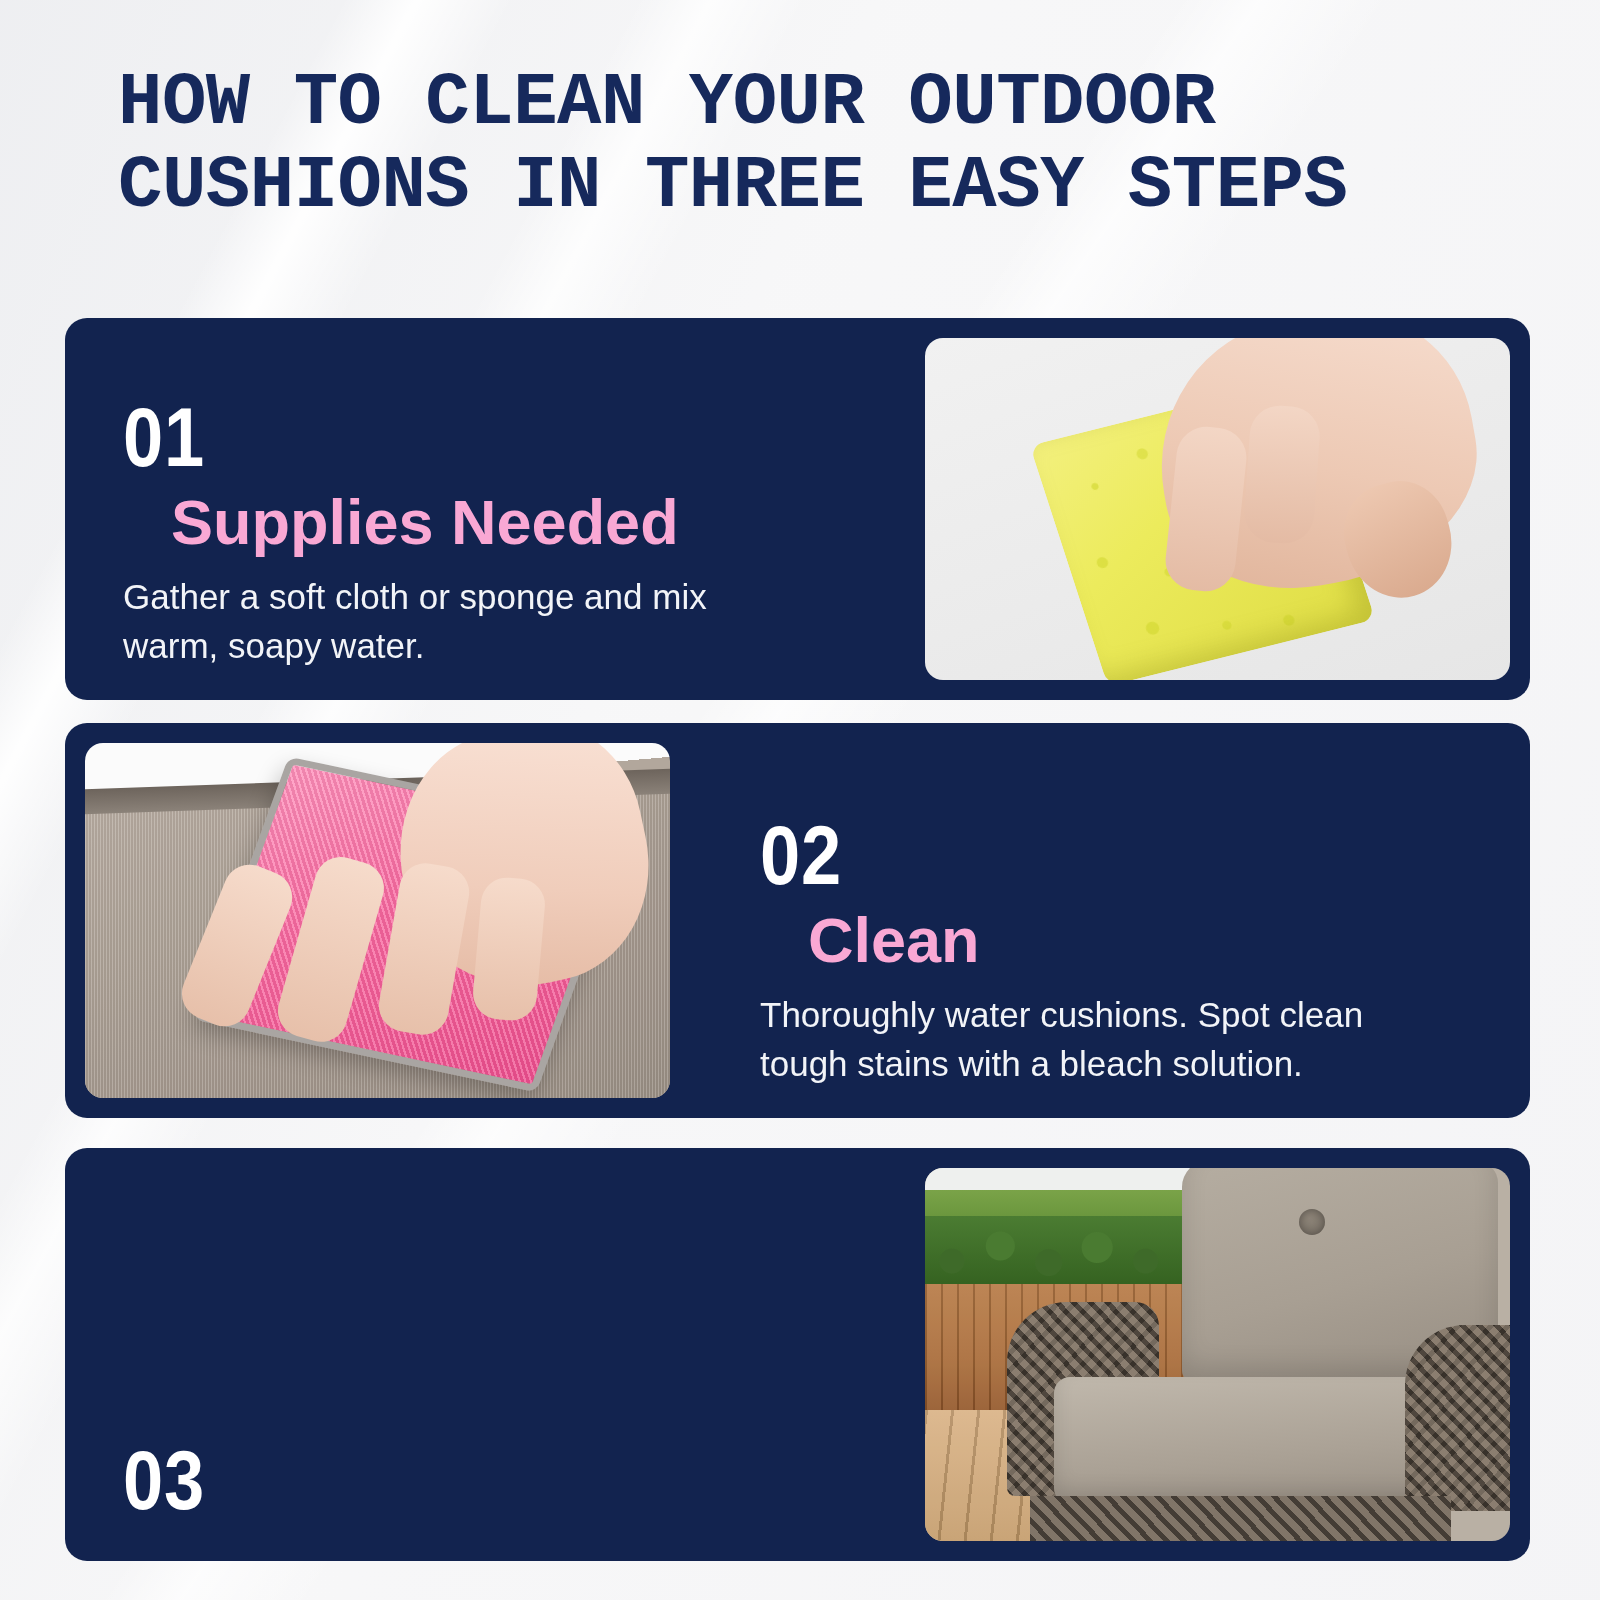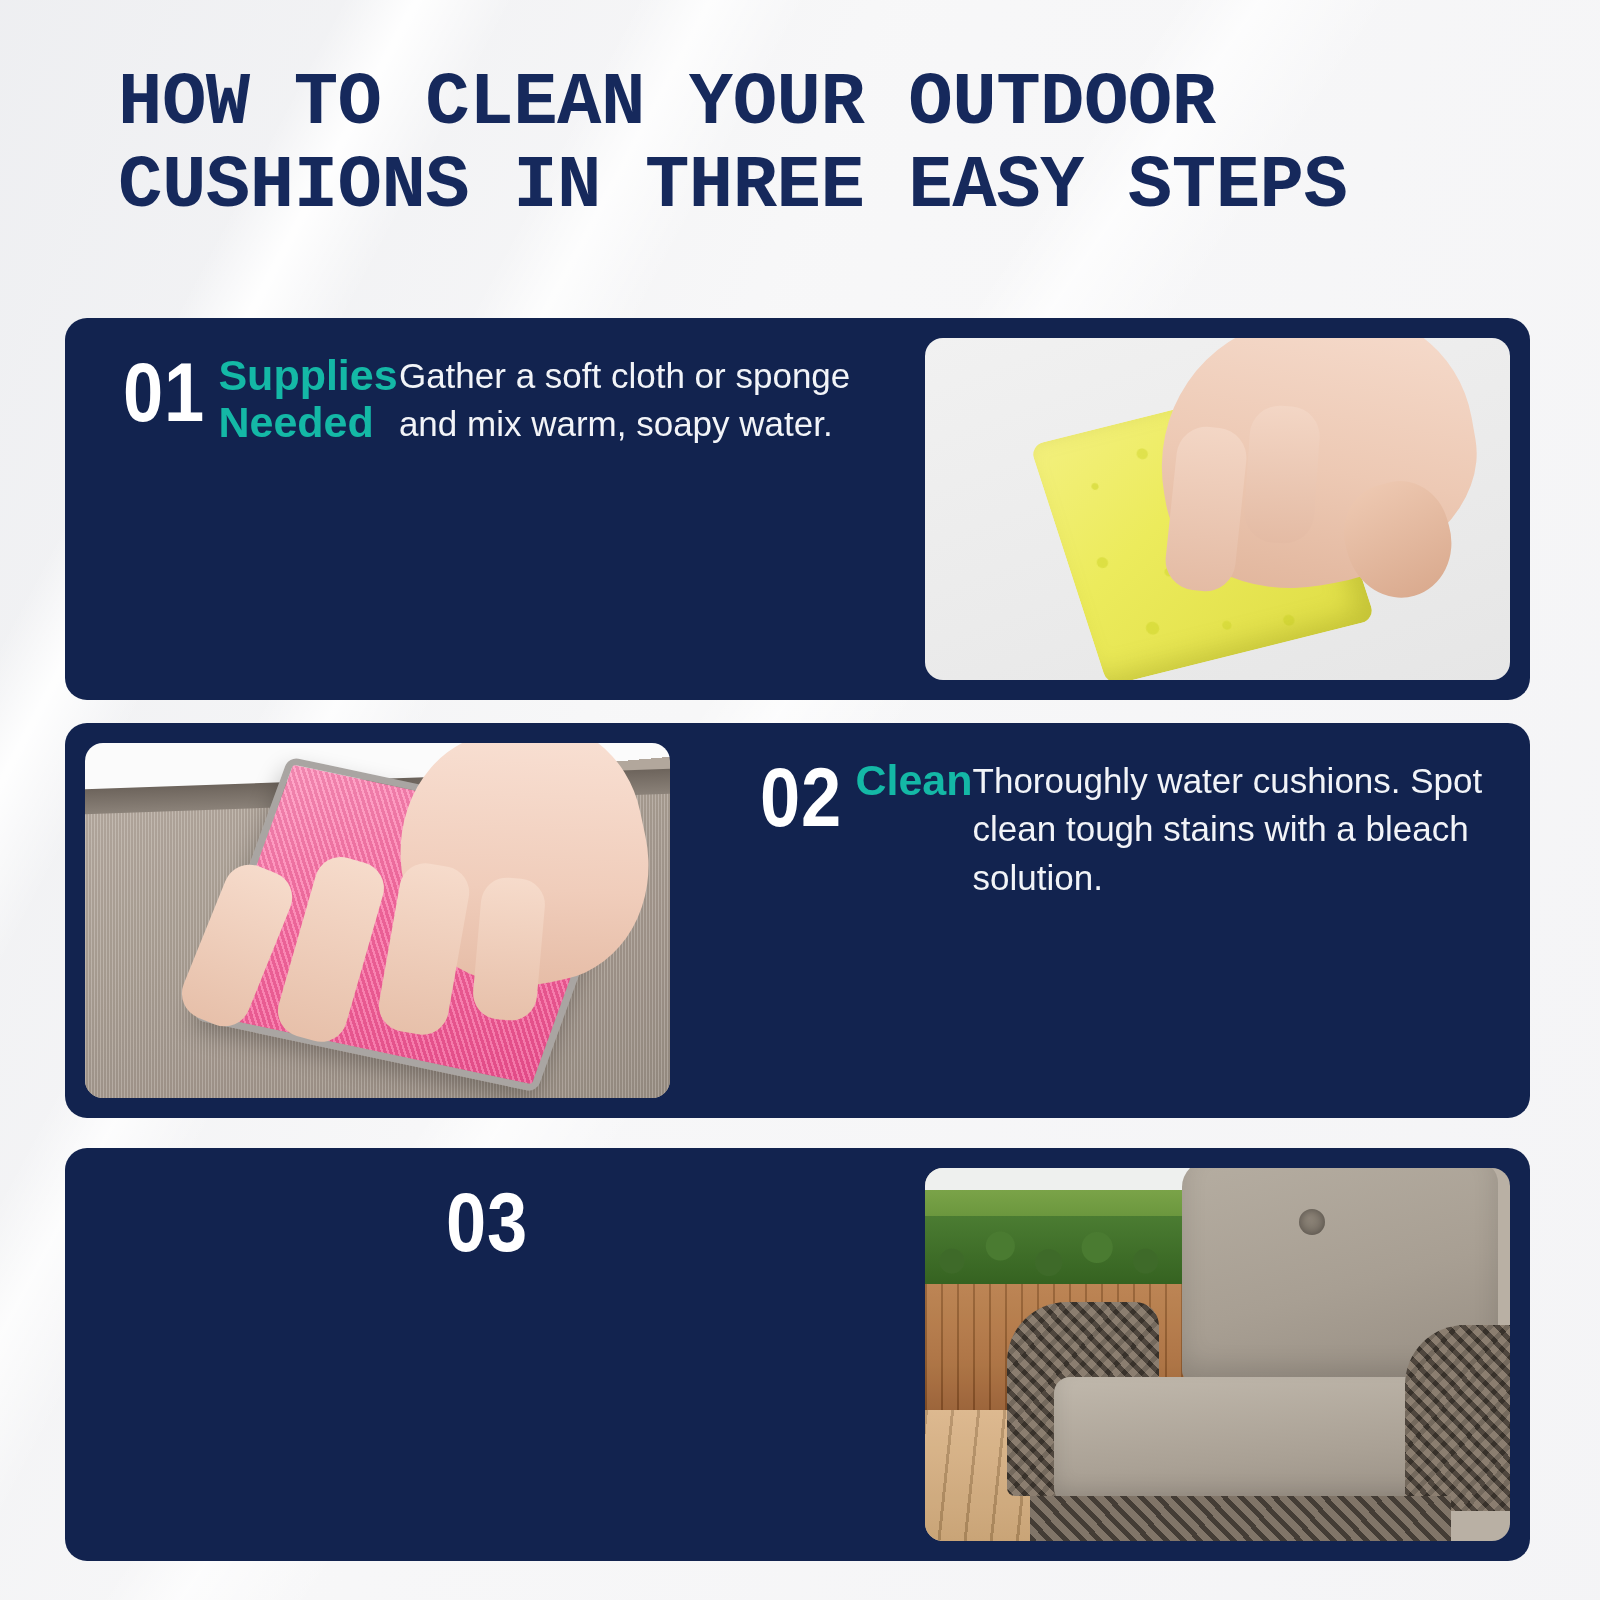--- a/index.html
+++ b/index.html
@@ -70,45 +70,46 @@
     height: 100%;
     align-items: stretch;
   }
   .card-inner.reverse { flex-direction: row-reverse; }
 
   
   .text-col {
     flex: 1 1 auto;
     padding: 34px 40px 30px 58px;
     display: flex;
-    flex-direction: row;
-    justify-content: center;
+    flex-direction: column;
+    justify-content: flex-end;
     min-width: 0;
   }
   .reverse .text-col { padding-left: 70px; padding-right: 44px; }
 
   .step-number {
     color: #ffffff;
     font-family: "Liberation Sans", sans-serif;
     font-weight: 700;
     font-size: 84px;
     line-height: 0.96;
     letter-spacing: 1px;
     transform: scaleX(0.86);
     transform-origin: left center;
     margin-bottom: 10px;
   }
 
   .step-title {
-    color: #14b8a6;
+    color: #f9a8d4;
     font-family: "Liberation Sans", sans-serif;
     font-weight: 700;
-    font-size: 43px;
+    font-size: 63px;
     line-height: 1.1;
     margin-bottom: 16px;
+    margin-left: 48px;
   }
 
   .step-desc {
     color: #f2f4f8;
     font-family: "Liberation Sans", sans-serif;
     font-weight: 400;
     font-size: 35px;
     line-height: 1.38;
     max-width: 680px;
   }

